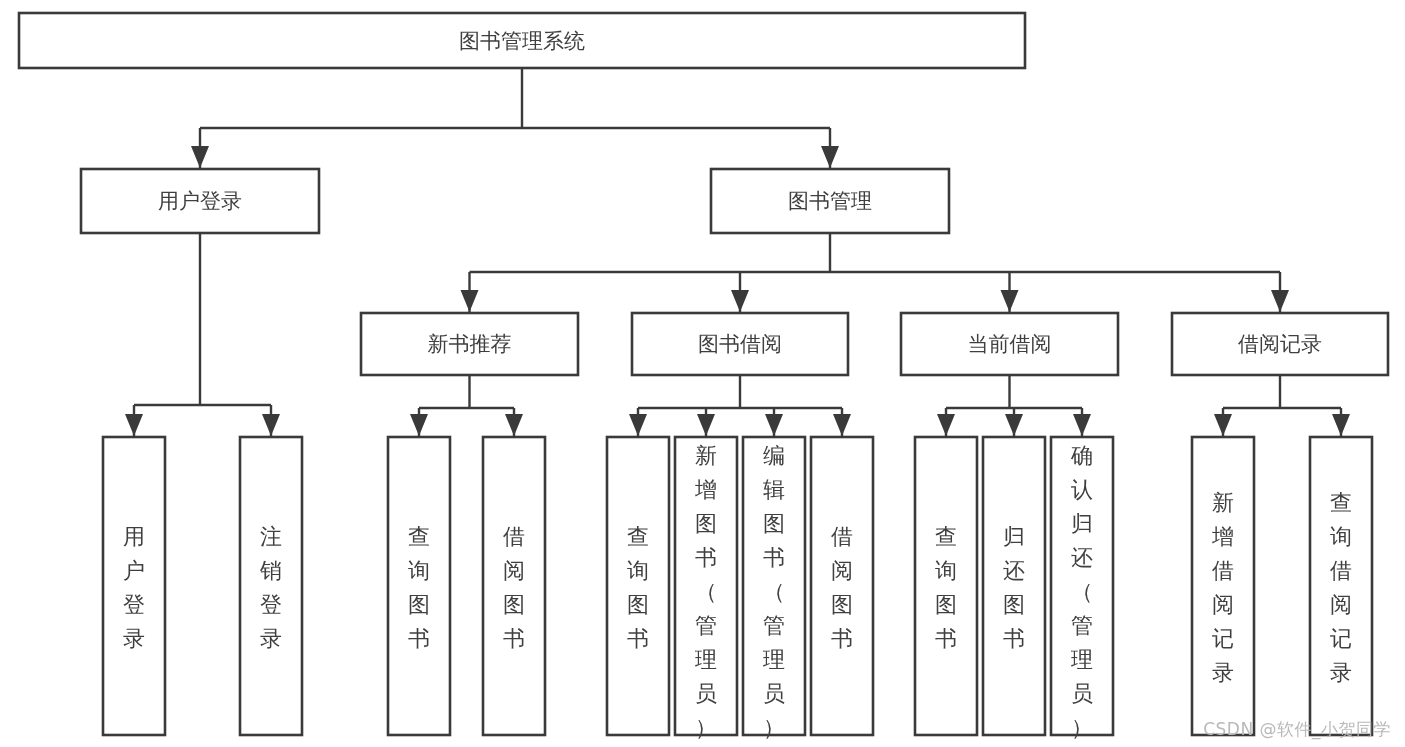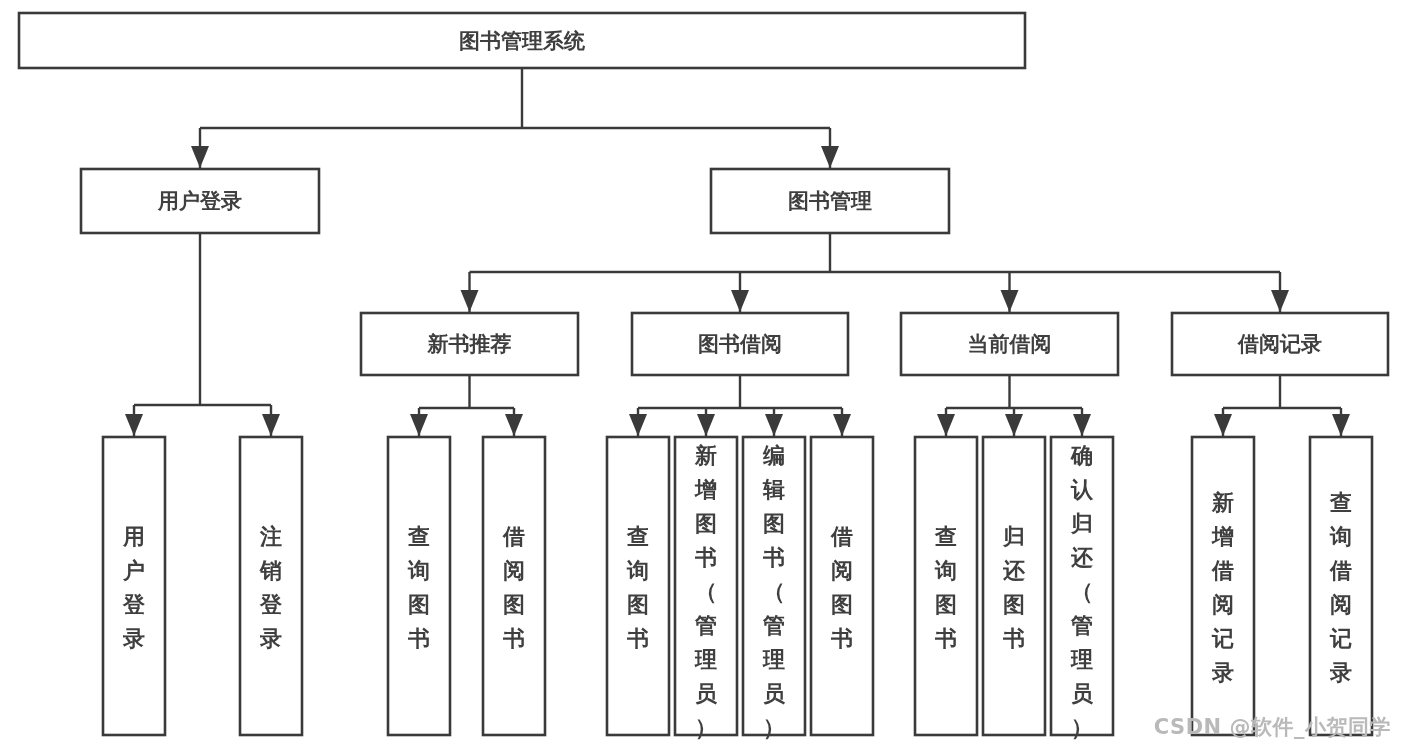--- a/index.html
+++ b/index.html
@@ -13,21 +13,20 @@
     height: 747px;
     font-family: "DejaVu Sans", "Liberation Sans", sans-serif;
     overflow: hidden;
     position: relative;
   }
   #diagram-root {
     position: relative;
     width: 1405px;
     height: 747px;
     background: #ffffff;
-    font-weight: bold;
   }
   svg#flowchart {
     position: absolute;
     top: 0;
     left: 0;
     width: 1405px;
     height: 747px;
     display: block;
   }
   .node-box {
@@ -56,21 +55,21 @@
     fill: #3f3f3f;
     font-family: "DejaVu Sans", "Liberation Sans", sans-serif;
     font-size: 22px;
     text-anchor: middle;
   }
   .watermark {
     position: absolute;
     right: 14px;
     bottom: 6px;
     font-family: "DejaVu Sans", "Liberation Sans", sans-serif;
-    font-size: 21px;
+    font-size: 17px;
     color: #b9b9b9;
     letter-spacing: 0.5px;
     white-space: nowrap;
     pointer-events: none;
   }
 </style>
 </head>
 <body>
 
 <div id="diagram-root">

